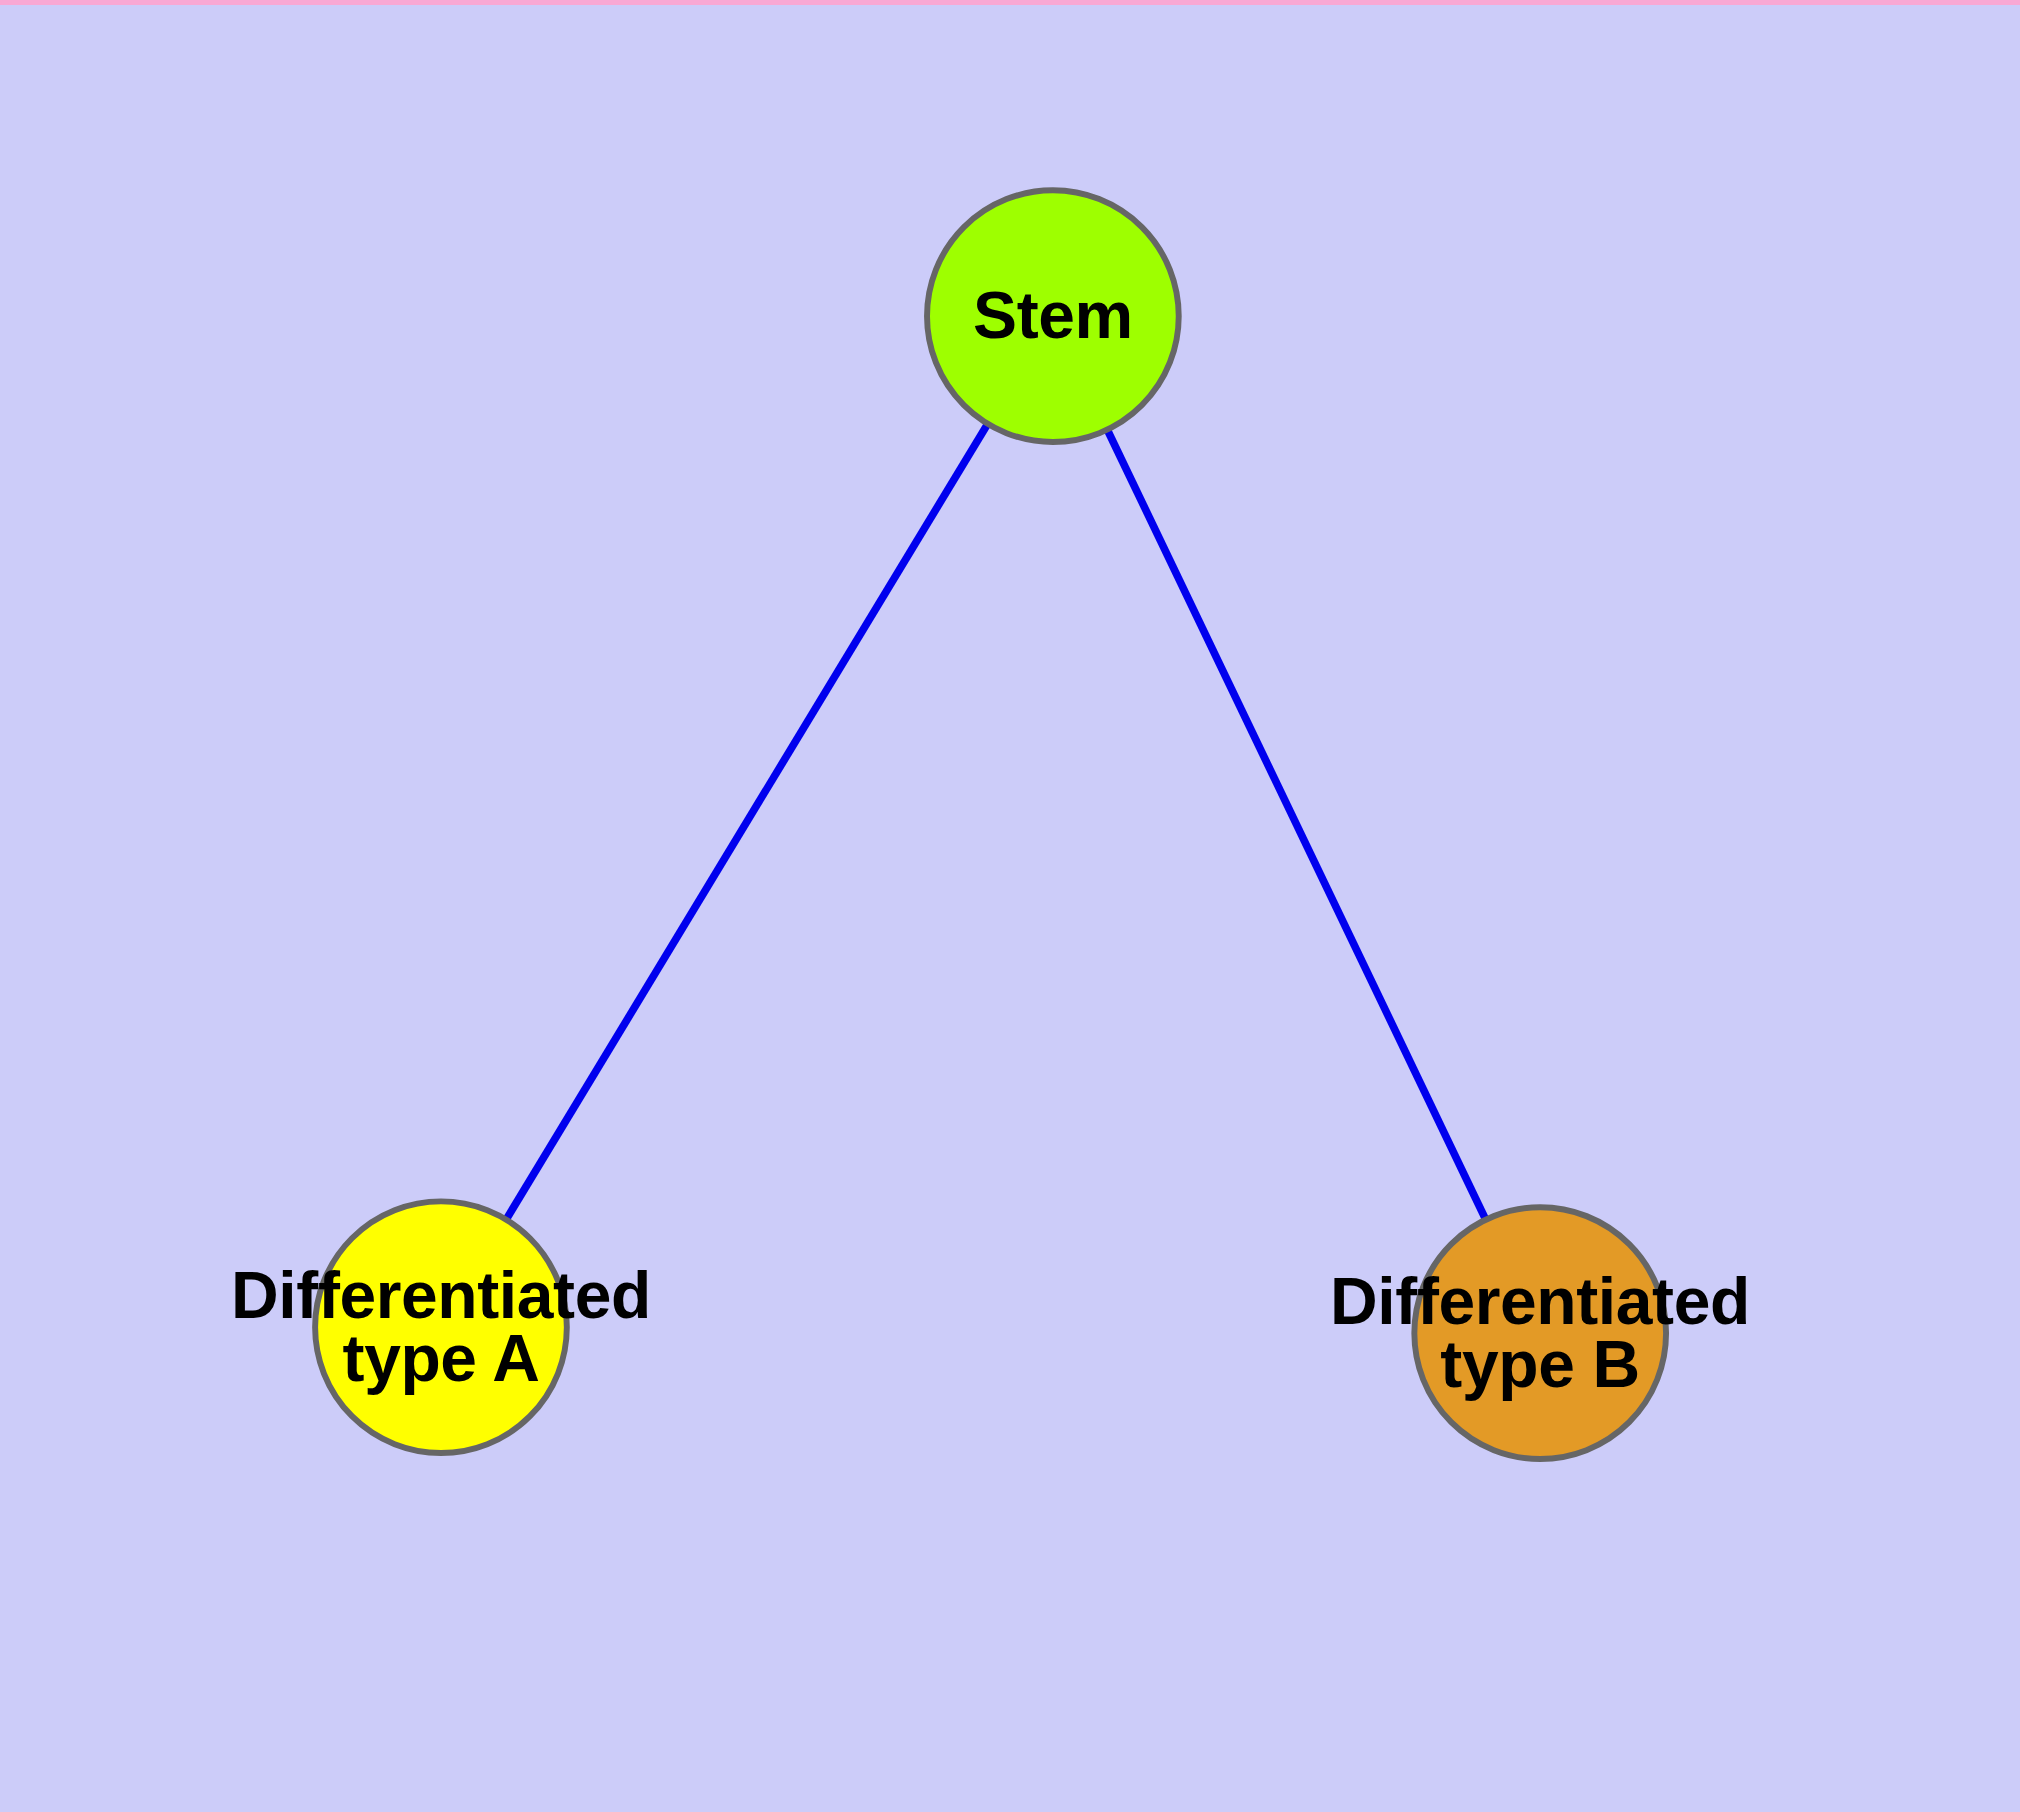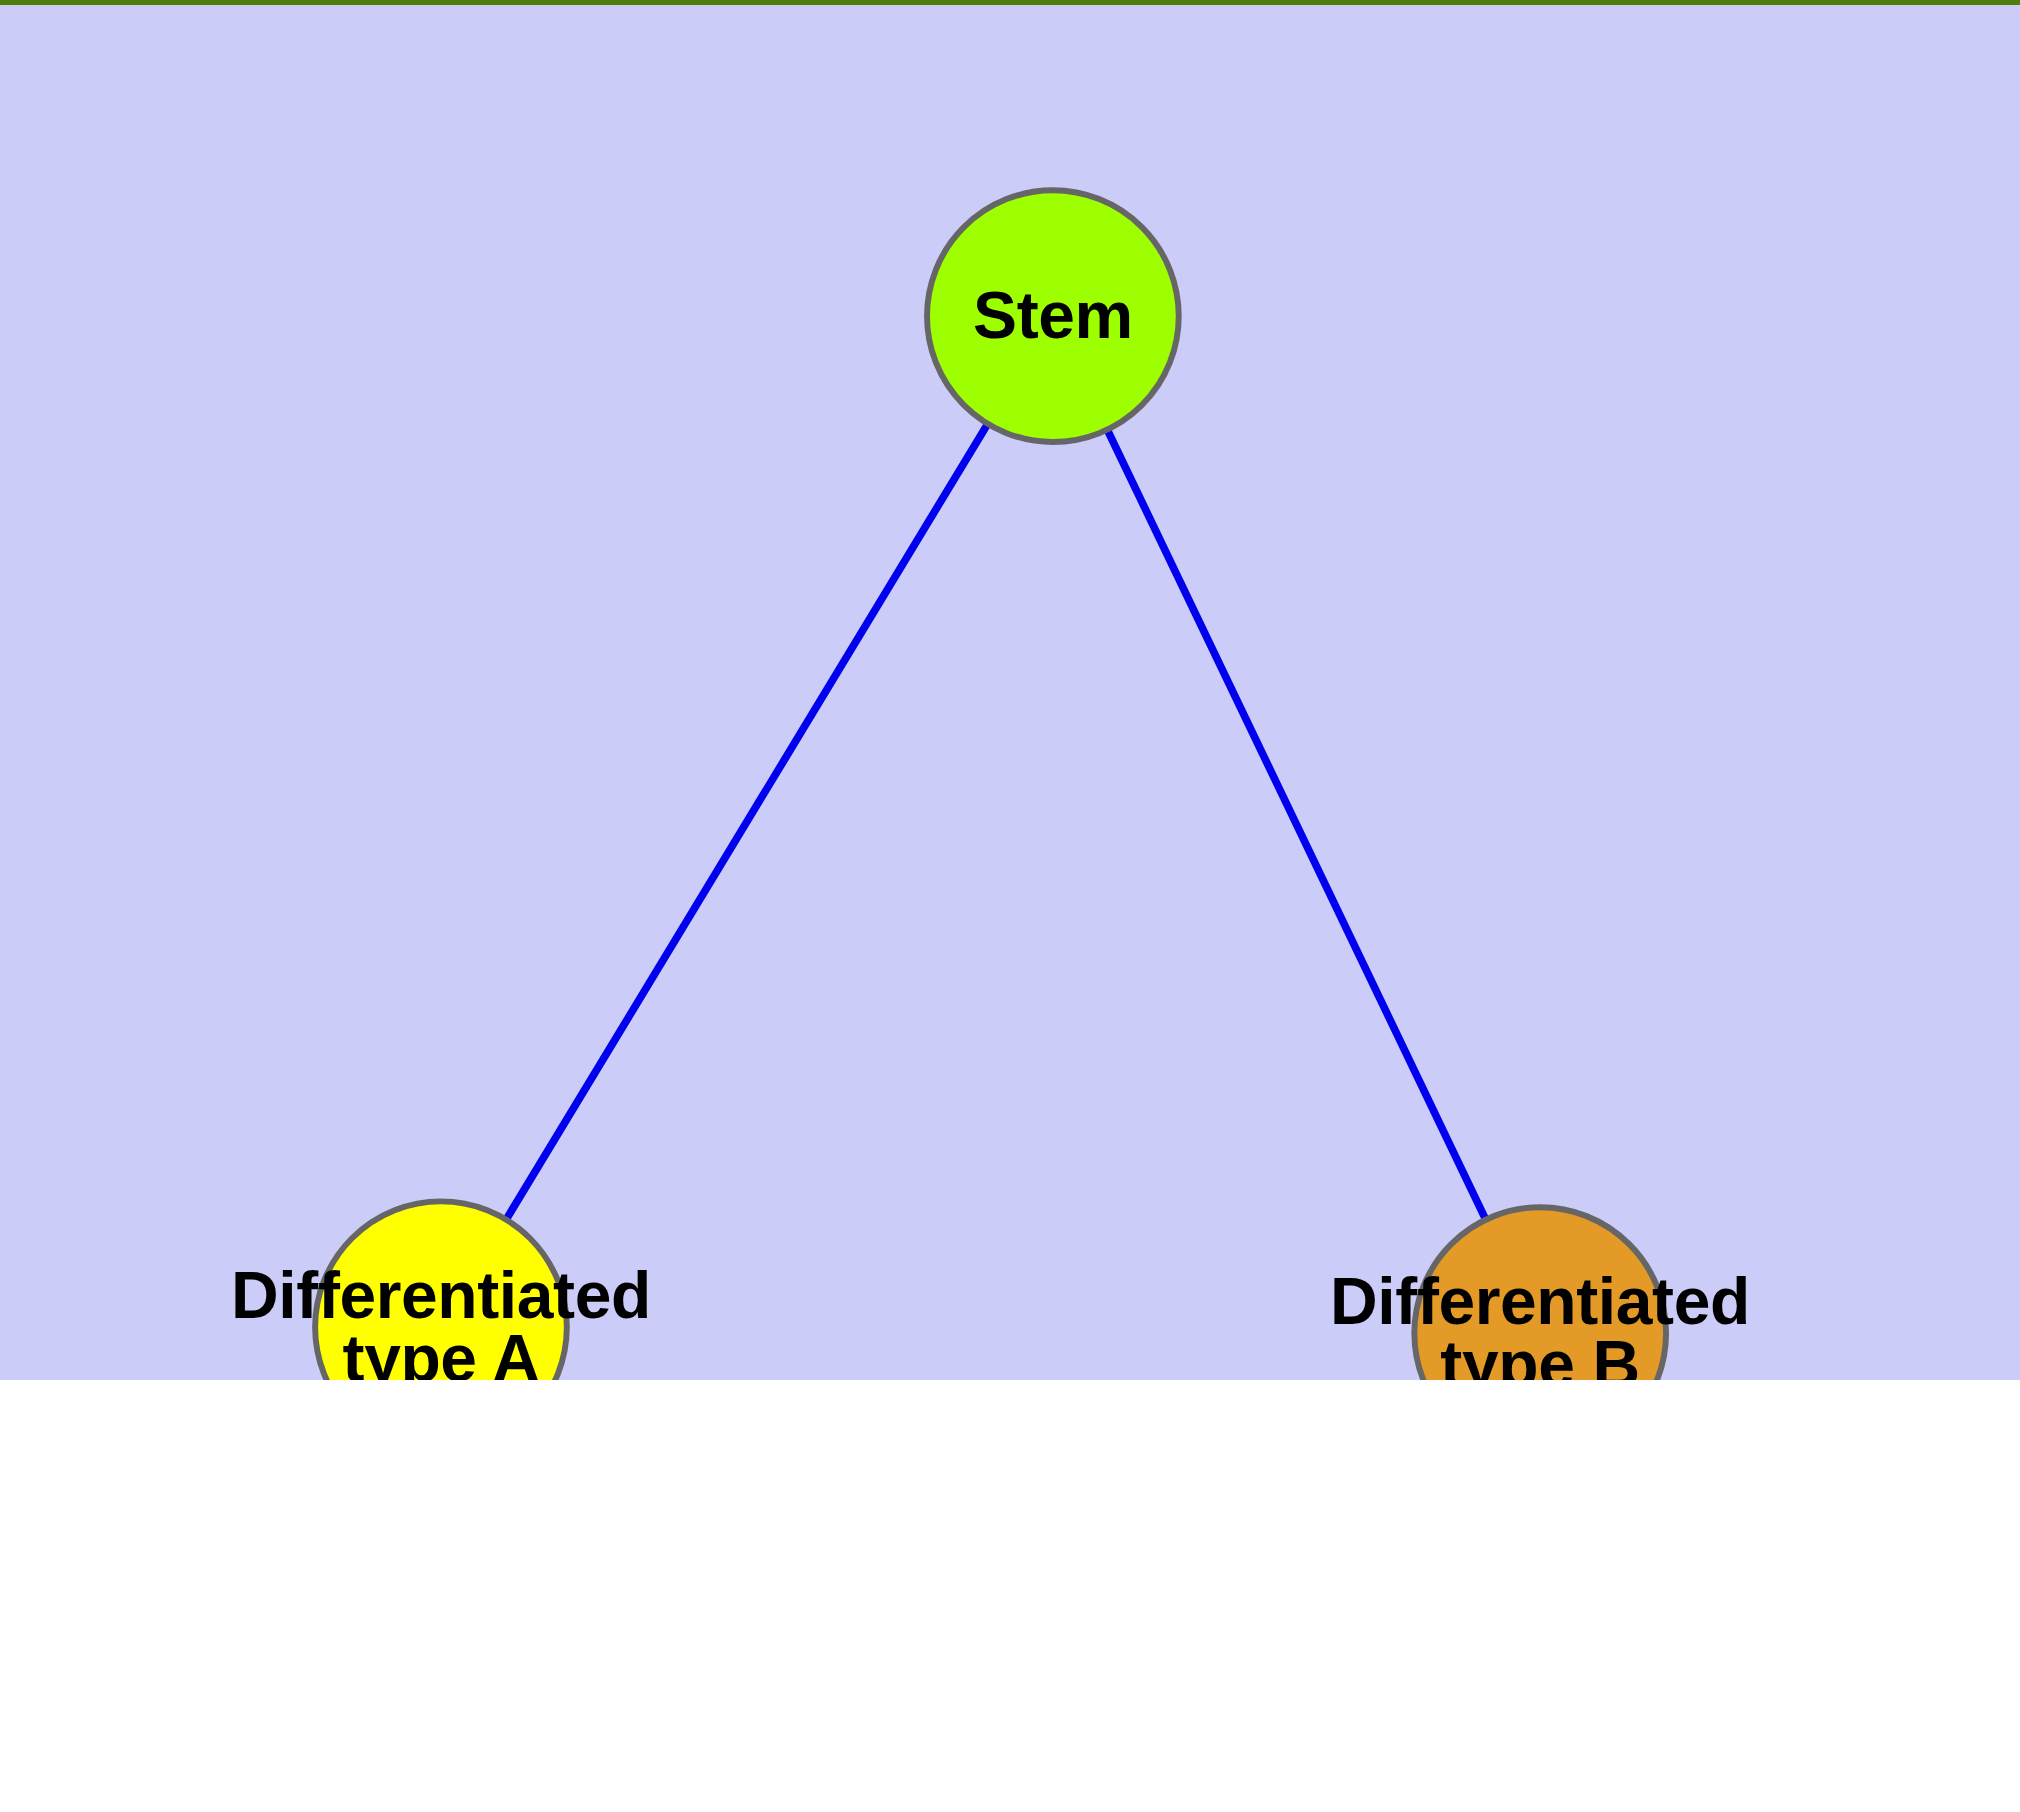--- a/index.html
+++ b/index.html
@@ -3,22 +3,22 @@
 <meta charset="utf-8">
 <style>
   html, body {
     margin: 0;
     padding: 0;
     background: #ffffff;
   }
   #canvas {
     position: relative;
     width: 2021px;
-    height: 1380px;
-    background: #4d7c0f;
+    height: 1812px;
+    background: #f9a8d4;
     overflow: hidden;
     font-family: "Liberation Sans", sans-serif;
   }
   #plot-bg {
     position: absolute;
     left: 0;
     top: 5.1px;
     width: 2021px;
     height: 1807px;
     background: #ccccf9;

